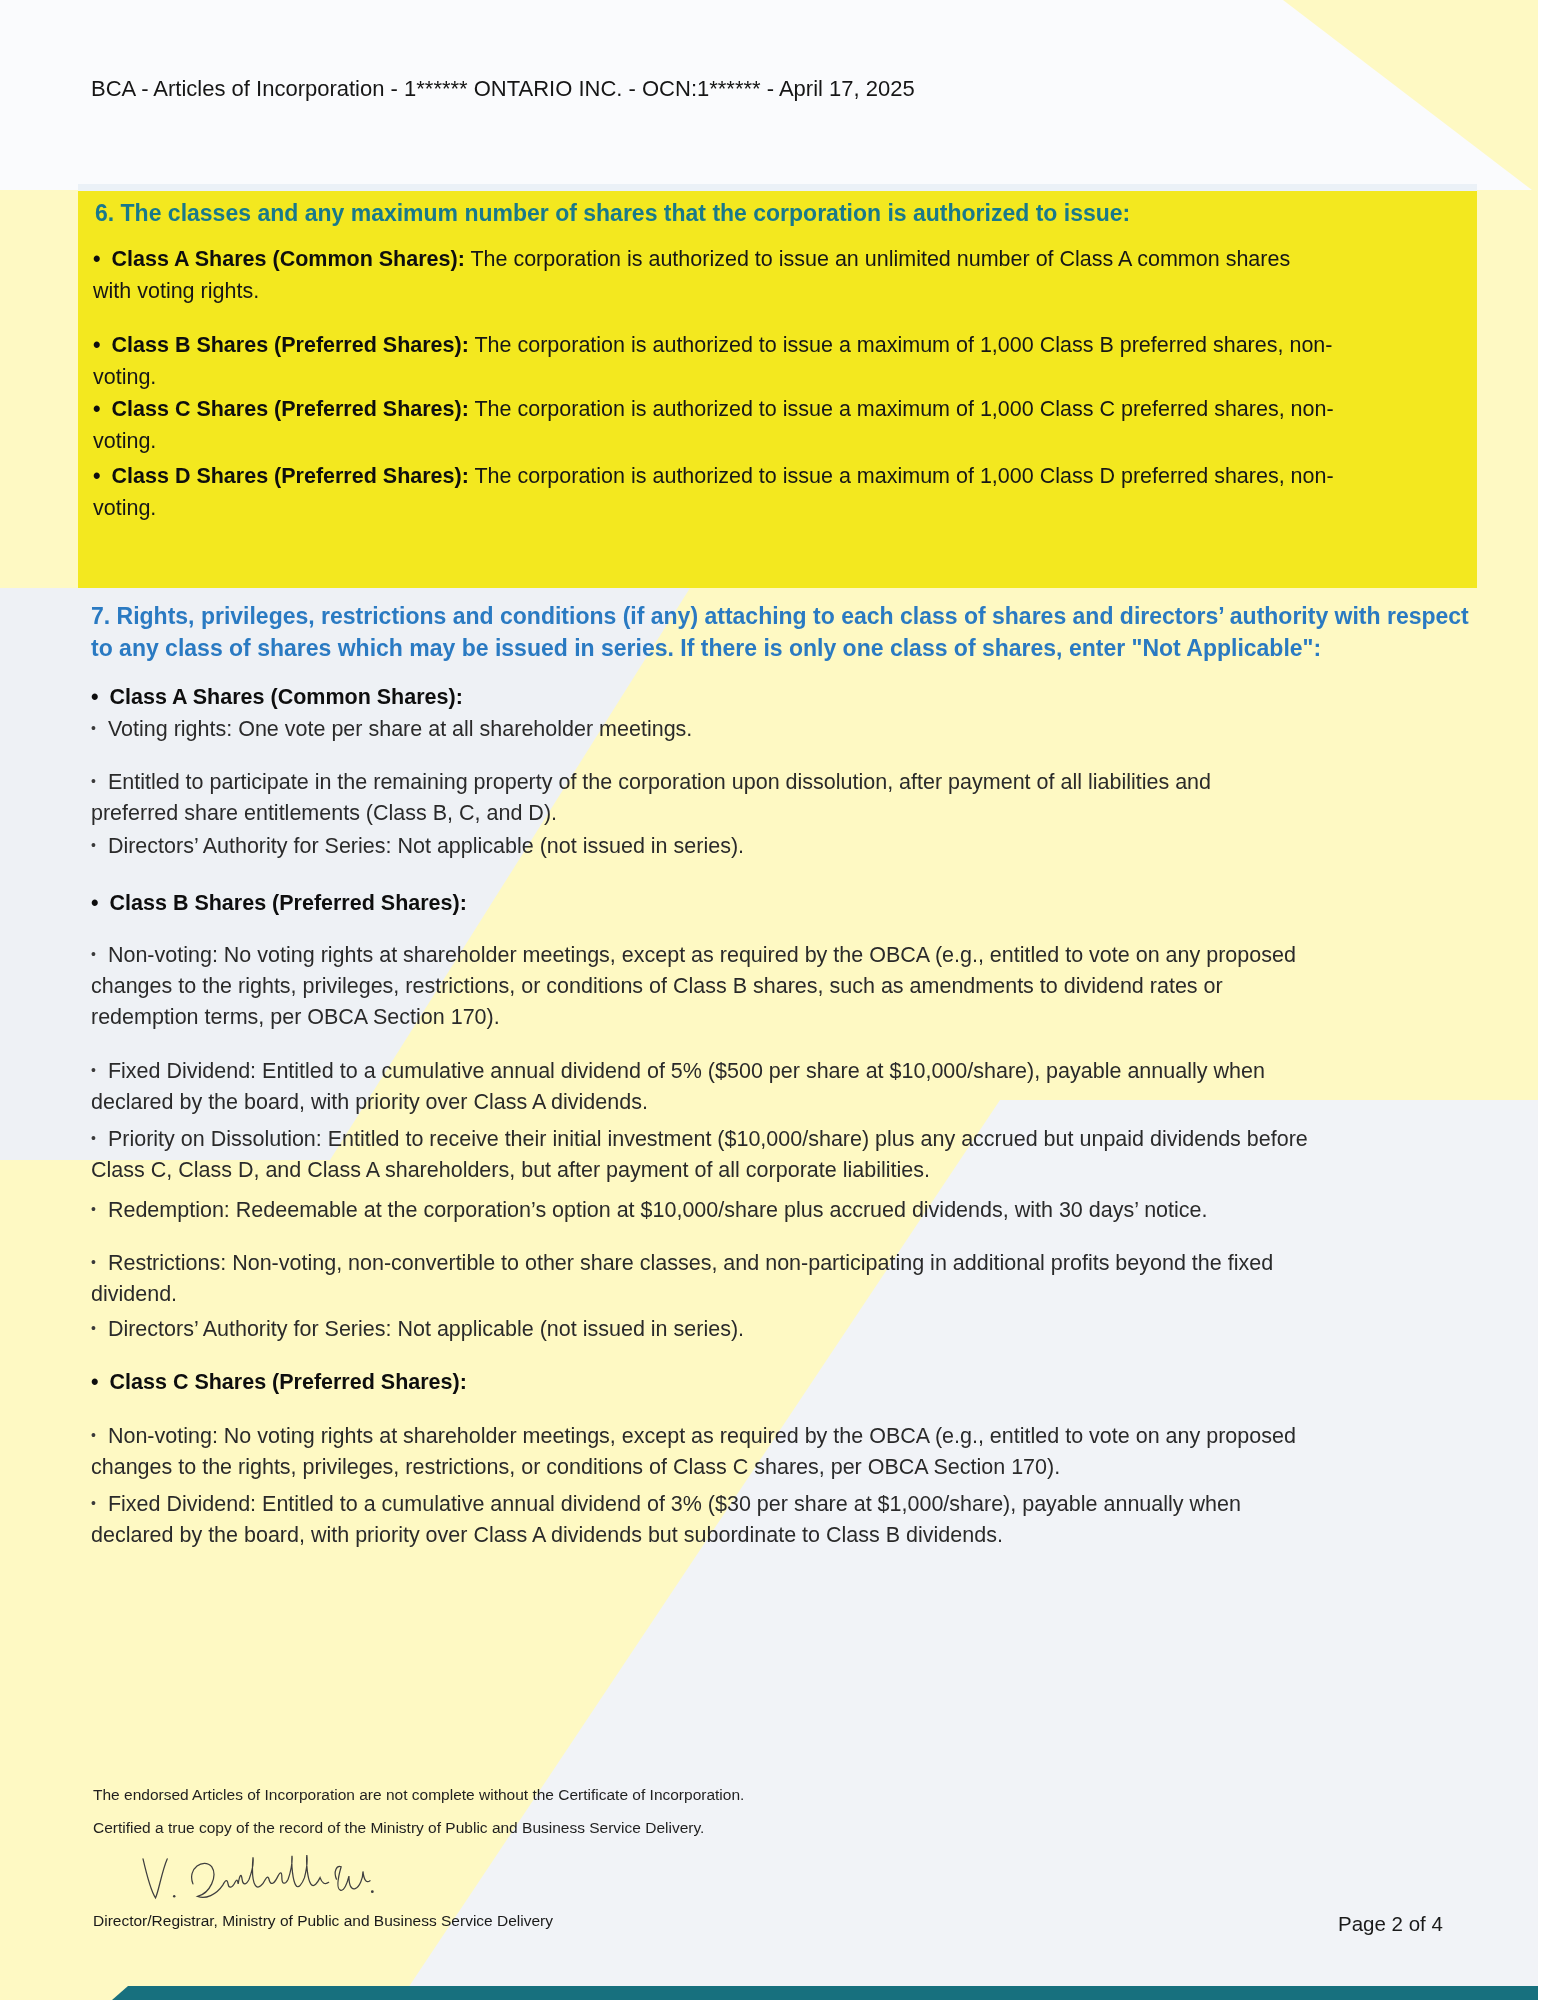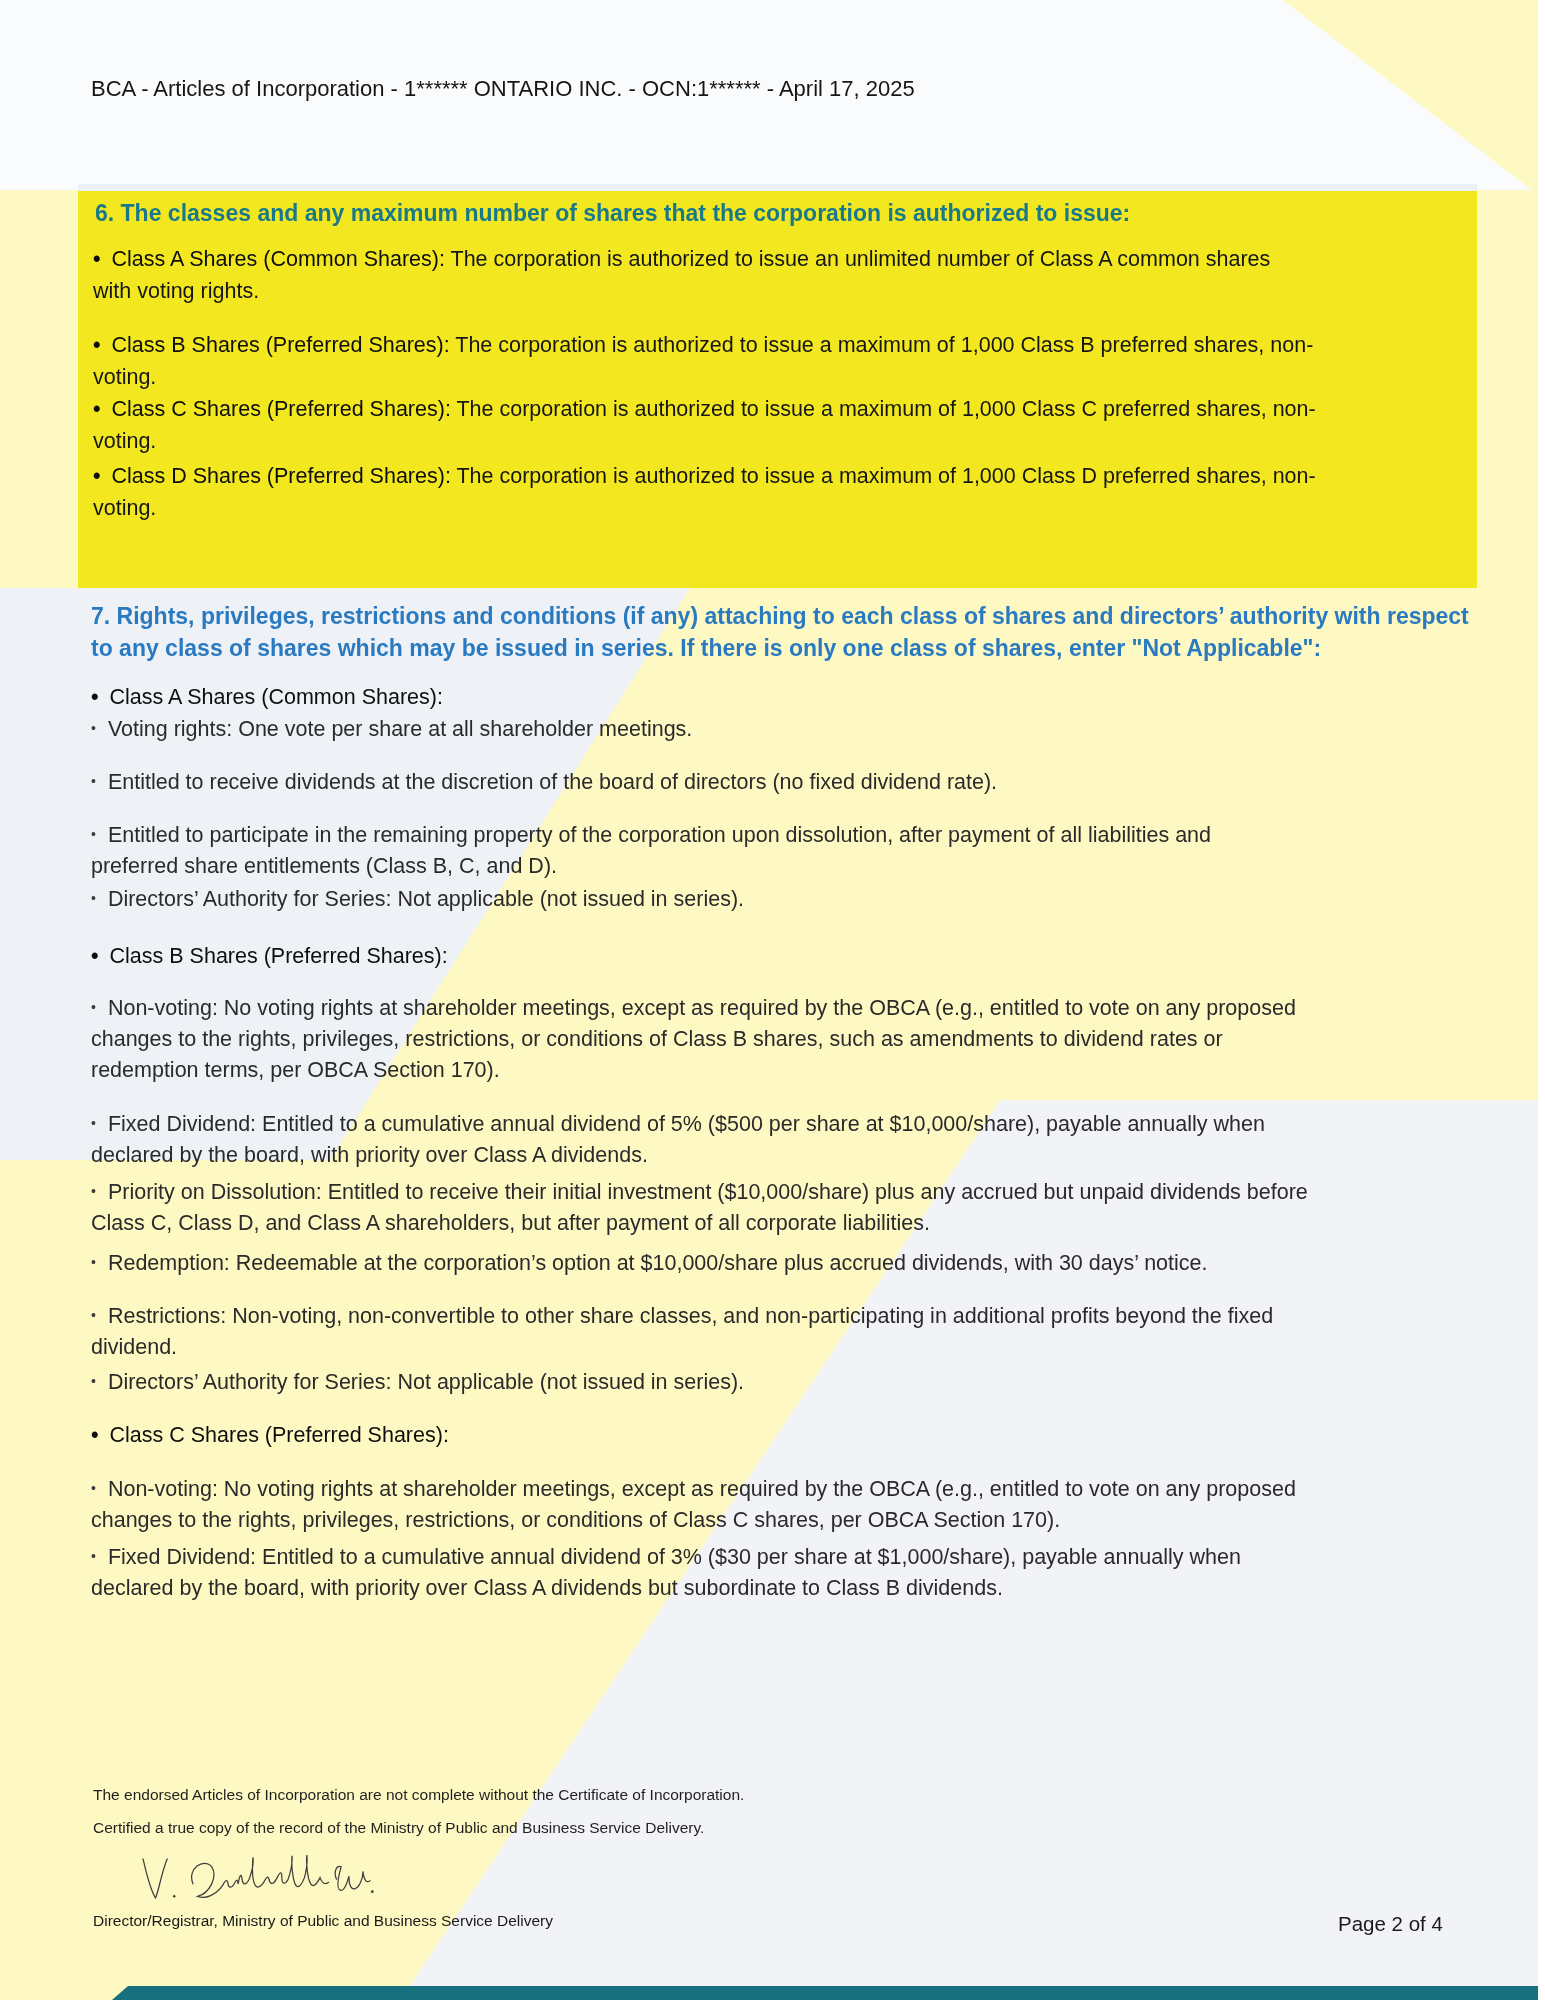--- a/index.html
+++ b/index.html
@@ -19,21 +19,21 @@
 
   .doc-header{position:absolute;left:91px;top:76px;font-size:22px;color:#161616;white-space:nowrap;}
 
   .pre-strip{position:absolute;left:78px;top:184px;width:1399px;height:7px;background:#ebf1f7;}
 
   .yellow-box{position:absolute;left:78px;top:191px;width:1399px;height:397px;background:#f3e81f;box-sizing:border-box;}
   .s6-heading{position:absolute;left:17px;top:9px;font-size:23px;font-weight:700;color:#19798b;white-space:nowrap;}
   .ybody{position:absolute;left:15px;top:52px;right:14px;font-size:21.5px;line-height:32px;color:#161616;}
   .ln{display:block;white-space:nowrap;}
   .dot{font-weight:700;margin-right:11px;color:#0e0e0e;}
-  .ybody b, .s7-list b{color:#0e0e0e;font-weight:400;}
+  .ybody b, .s7-list b{color:#0e0e0e;font-weight:700;}
 
   .s7-block{position:absolute;left:91px;top:600px;width:1400px;}
   .s7-heading{font-size:23px;font-weight:600;color:#2a7ac2;line-height:32px;}
   .s7-list{margin-top:18px;font-size:21.5px;line-height:31px;color:#2a2a2a;}
   .item{white-space:nowrap;}
   .sub .dot{font-weight:400;font-size:14px;vertical-align:3px;margin-right:12px;color:#3a3a3a;}
   .m1{margin-top:1px}.m3{margin-top:3px}.m5{margin-top:5px}.m8{margin-top:8px}
   .m12{}.m20{margin-top:20px}.m21{margin-top:21px}.m22{margin-top:22px}.m26{margin-top:26px}
 
   .foot-note1{position:absolute;left:93px;top:1786px;font-size:15.5px;color:#1f1f1f;white-space:nowrap;}
@@ -75,23 +75,20 @@
       <span class="ln">7. Rights, privileges, restrictions and conditions (if any) attaching to each class of shares and directors’ authority with respect</span>
       <span class="ln">to any class of shares which may be issued in series. If there is only one class of shares, enter "Not Applicable":</span>
     </div>
     <div class="s7-list">
 
       <div class="item">
           <span class="ln"><span class="dot">•</span><b>Class A Shares (Common Shares):</b></span>
         </div>
       <div class="item sub m12">
           <span class="ln"><span class="dot">•</span><span>Voting rights: One vote per share at all shareholder meetings.</span></span>
-        </div>
-      <div class="item sub m21">
-          <span class="ln"><span class="dot">•</span><span>Entitled to receive dividends at the discretion of the board of directors (no fixed dividend rate).</span></span>
         </div>
       <div class="item sub m21">
         <span class="ln"><span class="dot">•</span><span>Entitled to participate in the remaining property of the corporation upon dissolution, after payment of all liabilities and</span></span>
         <span class="ln">preferred share entitlements (Class B, C, and D).</span>
       </div>
       <div class="item sub m1">
           <span class="ln"><span class="dot">•</span><span>Directors’ Authority for Series: Not applicable (not issued in series).</span></span>
         </div>
 
       <div class="item m26">

